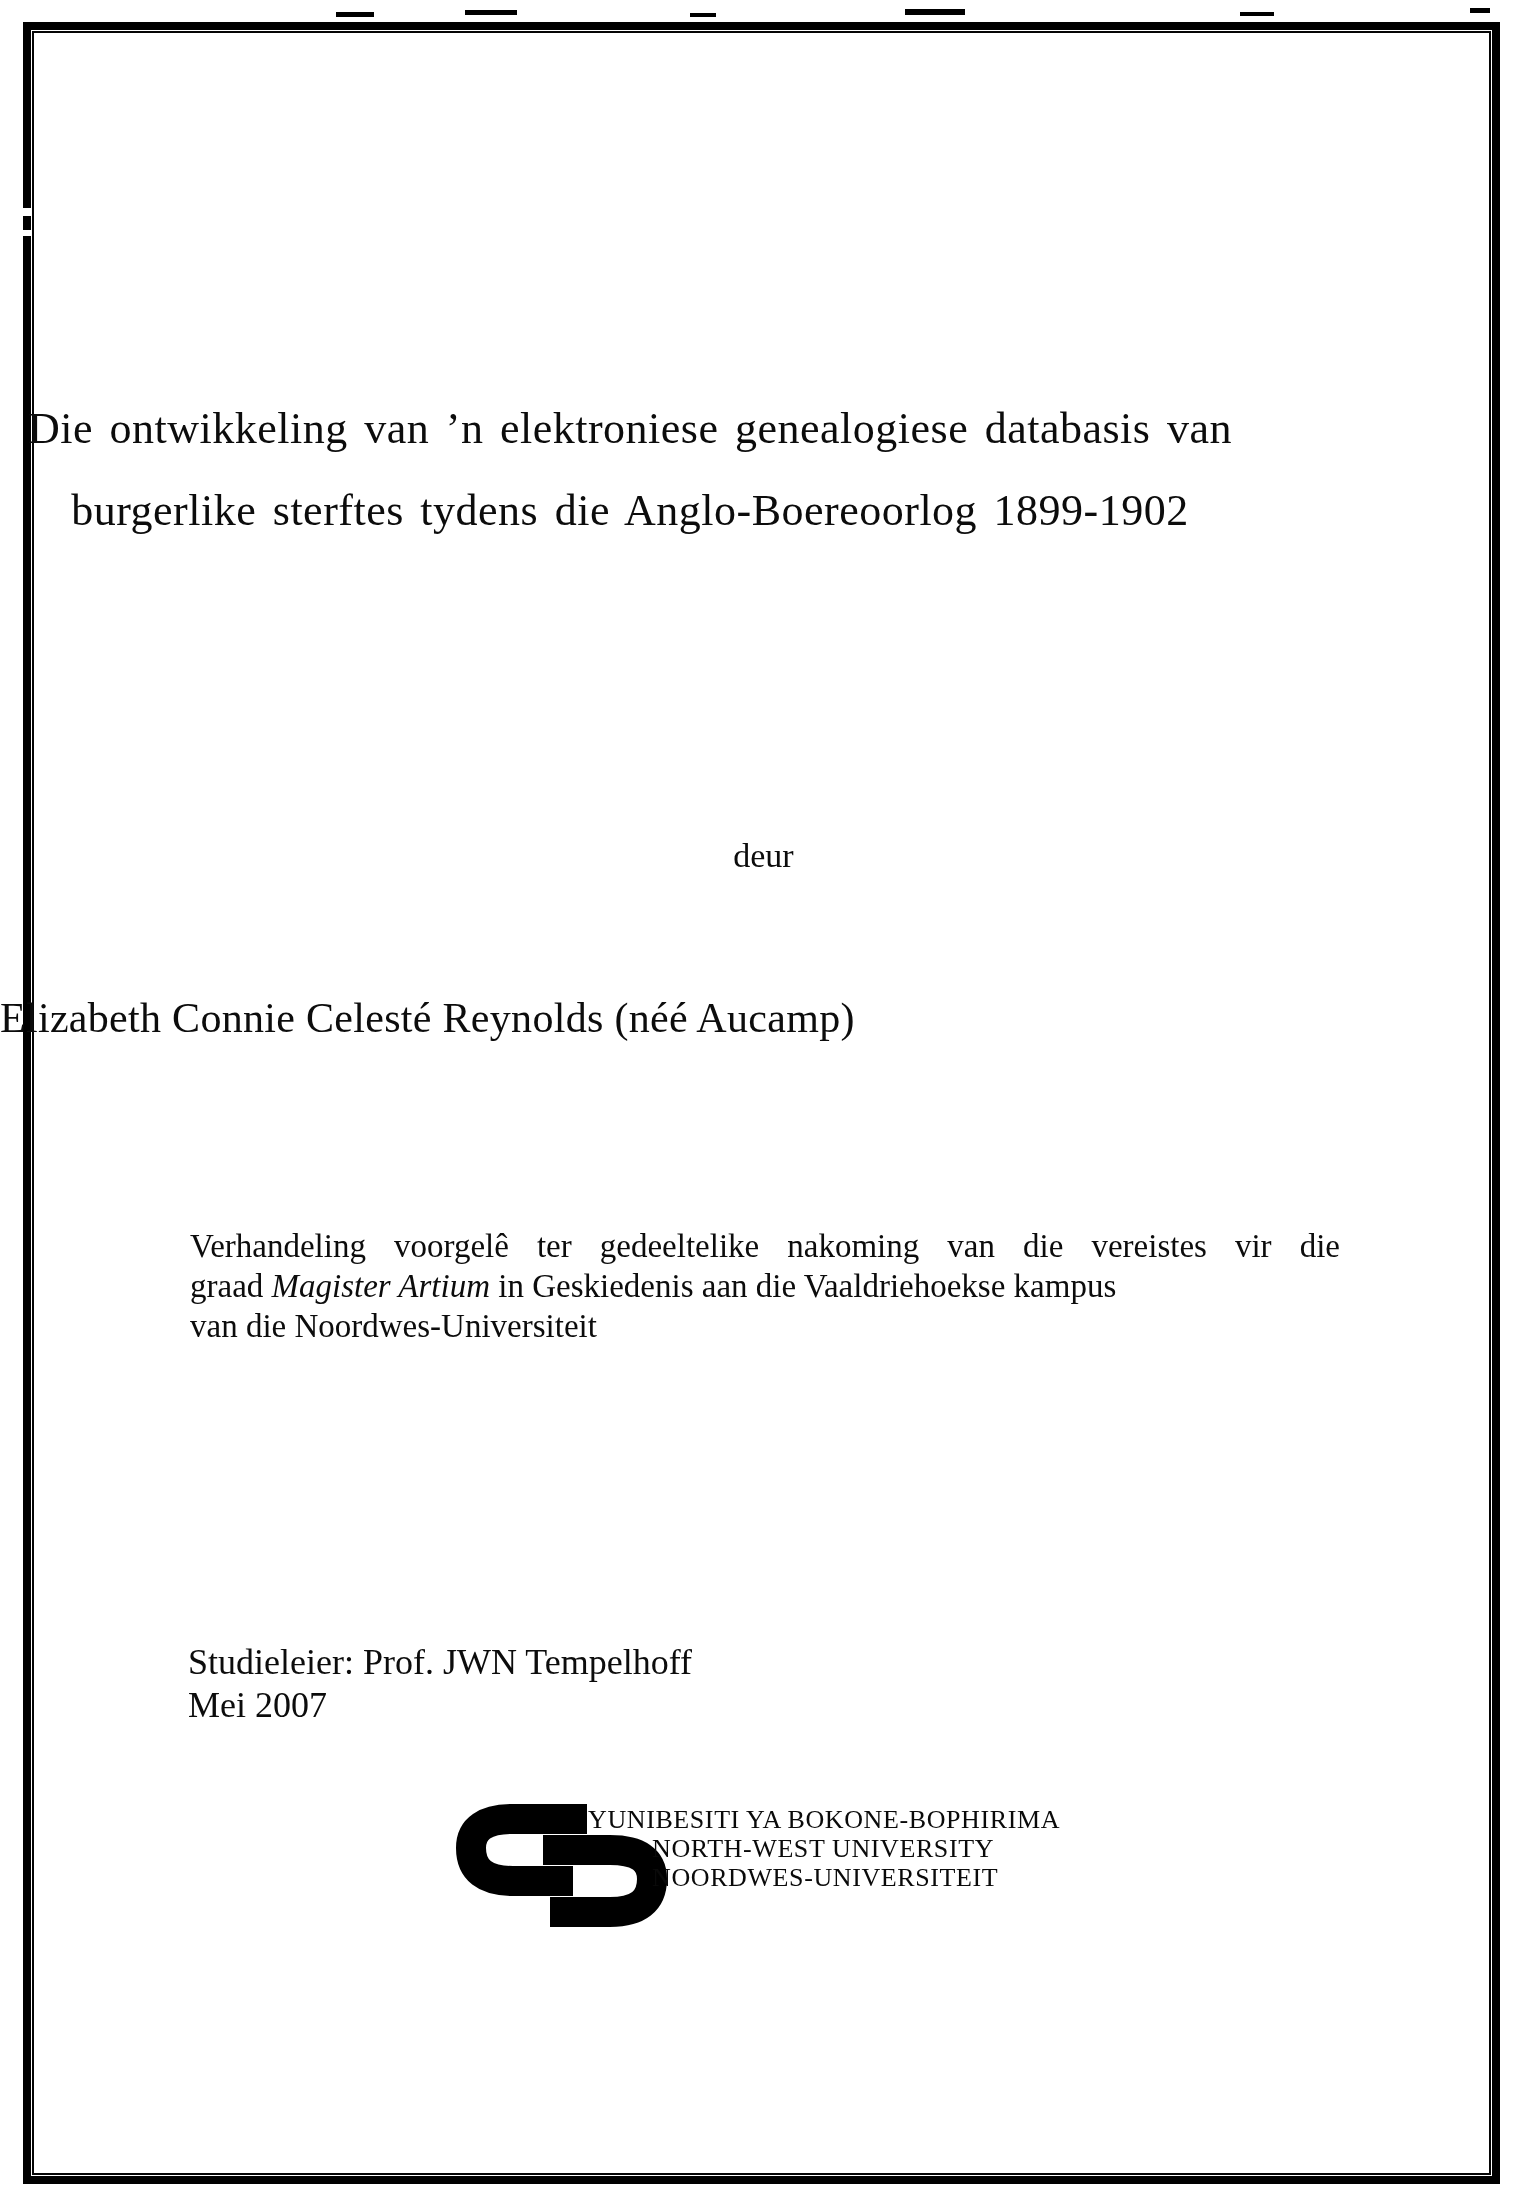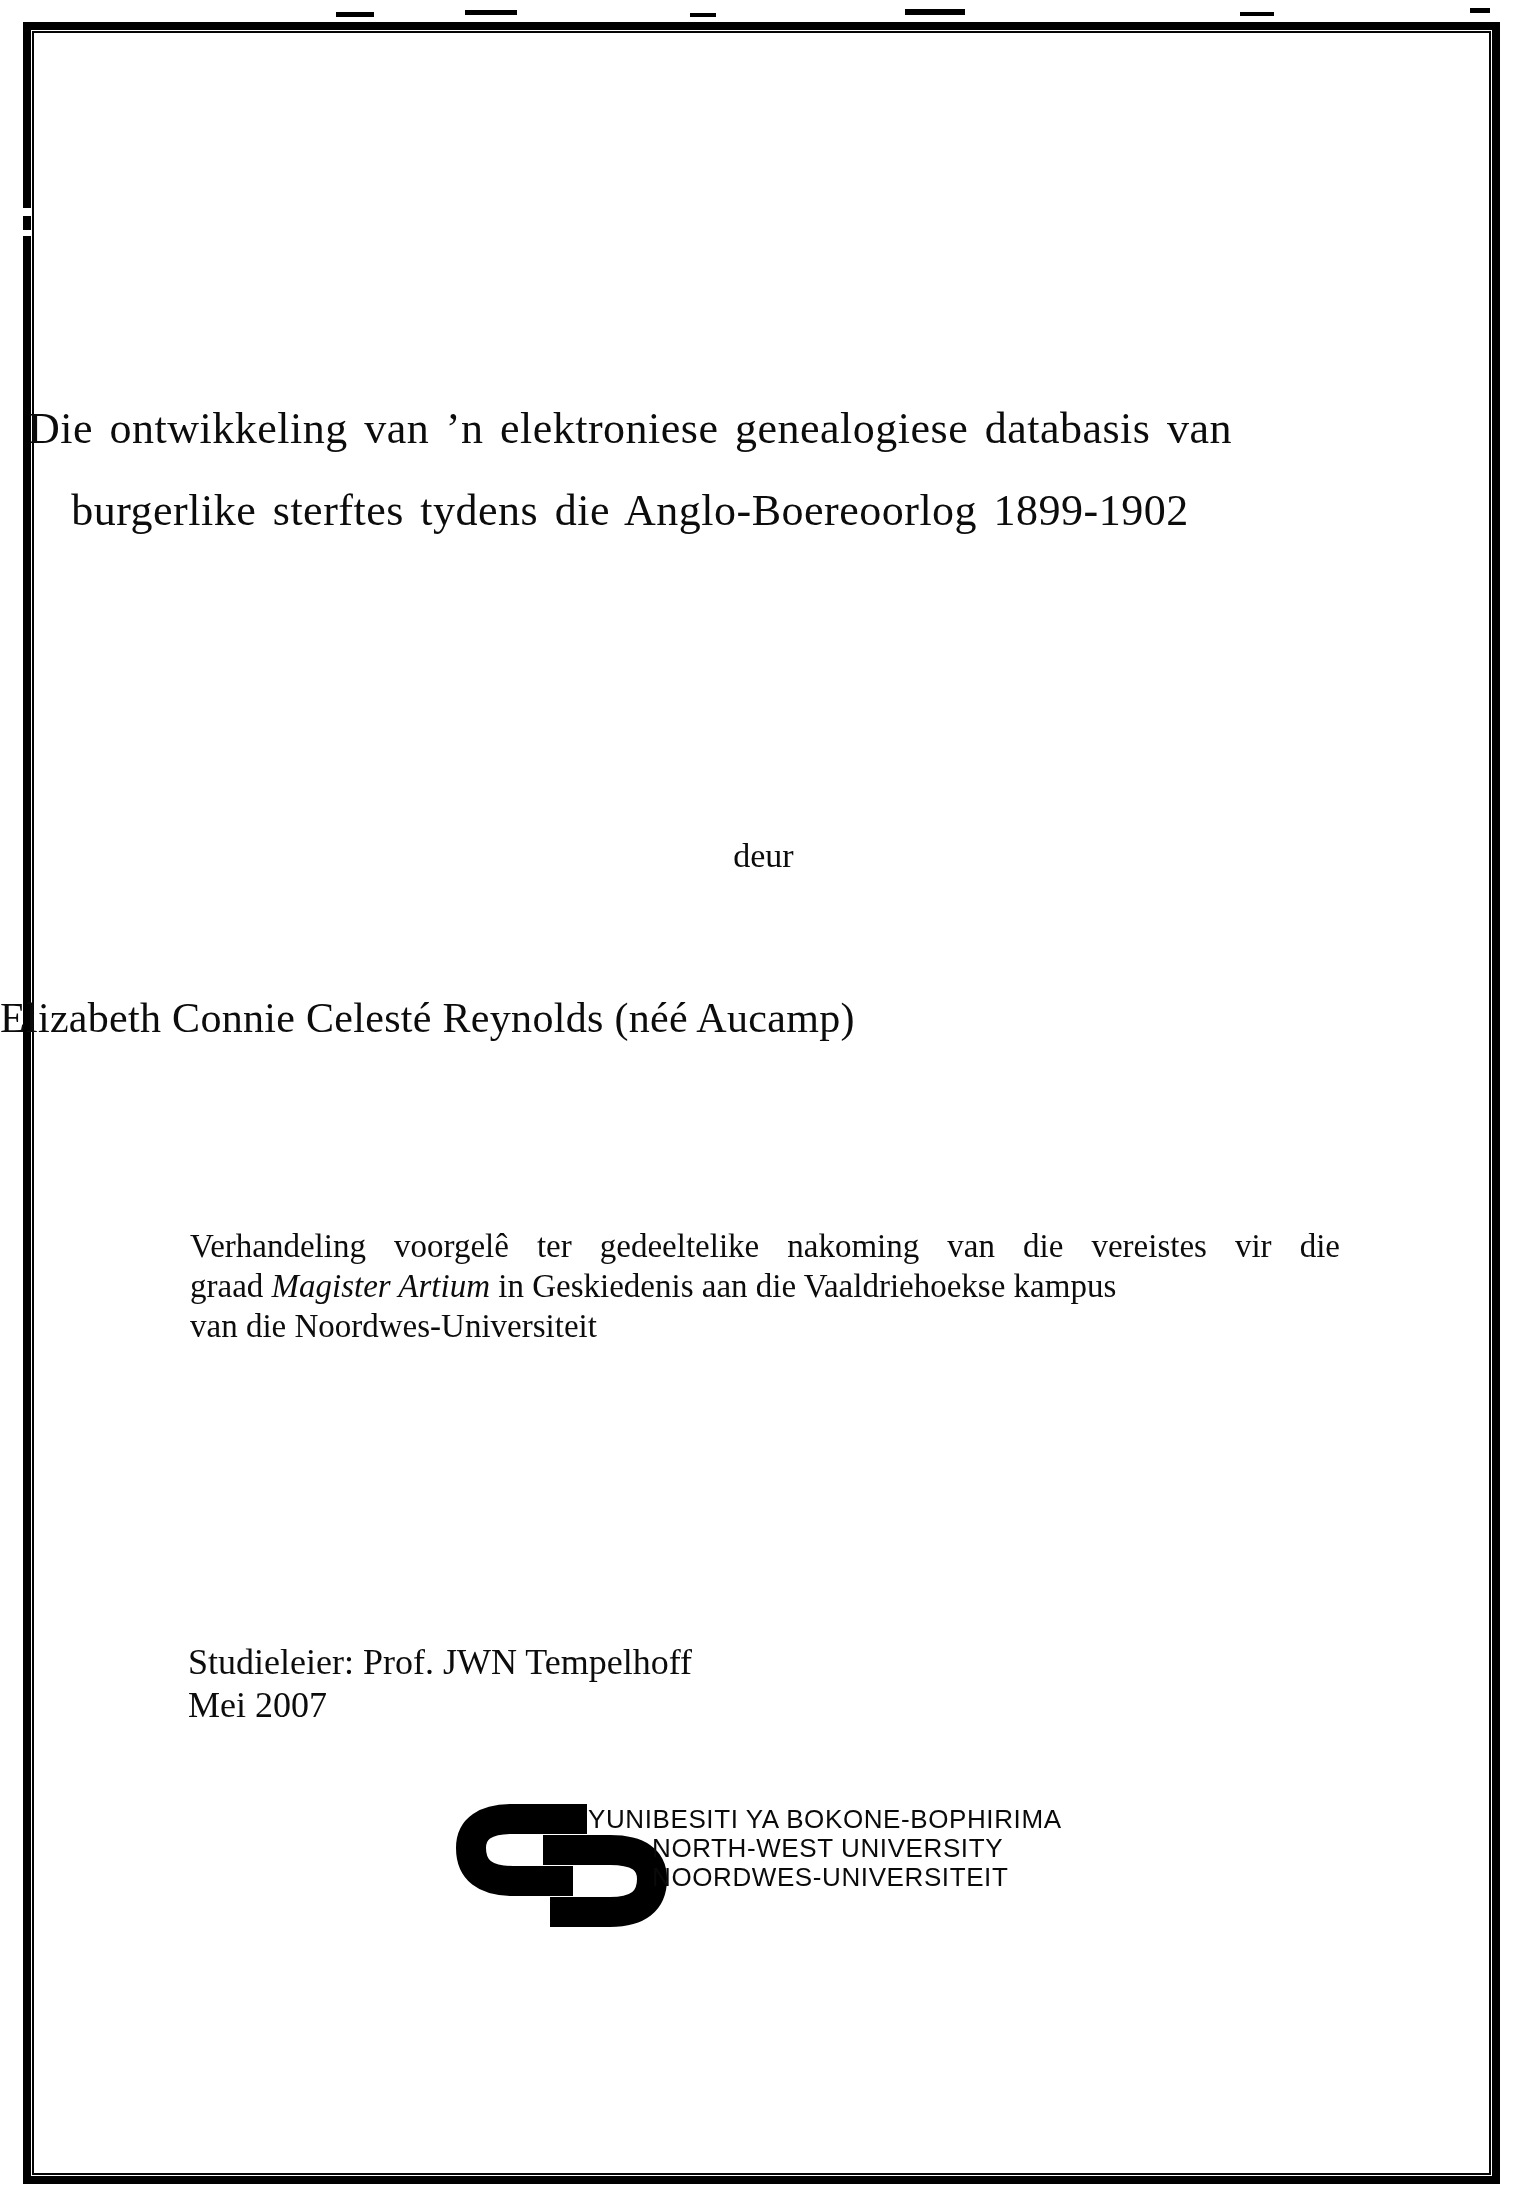--- a/index.html
+++ b/index.html
@@ -100,21 +100,21 @@
   }
   .logo-mark {
     position: absolute;
     left: 0;
     top: 0;
   }
   .logo-text {
     position: absolute;
     left: 133px;
     top: 10px;
-    font-family: Liberation Sans, sans-serif;
+    font-family: Liberation Serif, serif;
     font-size: 26px;
     font-weight: 500;
     line-height: 29px;
     letter-spacing: 0.6px;
     color: #0a0a0a;
     white-space: nowrap;
   }
   .logo-text .indent {
     margin-left: 64px;
   }

